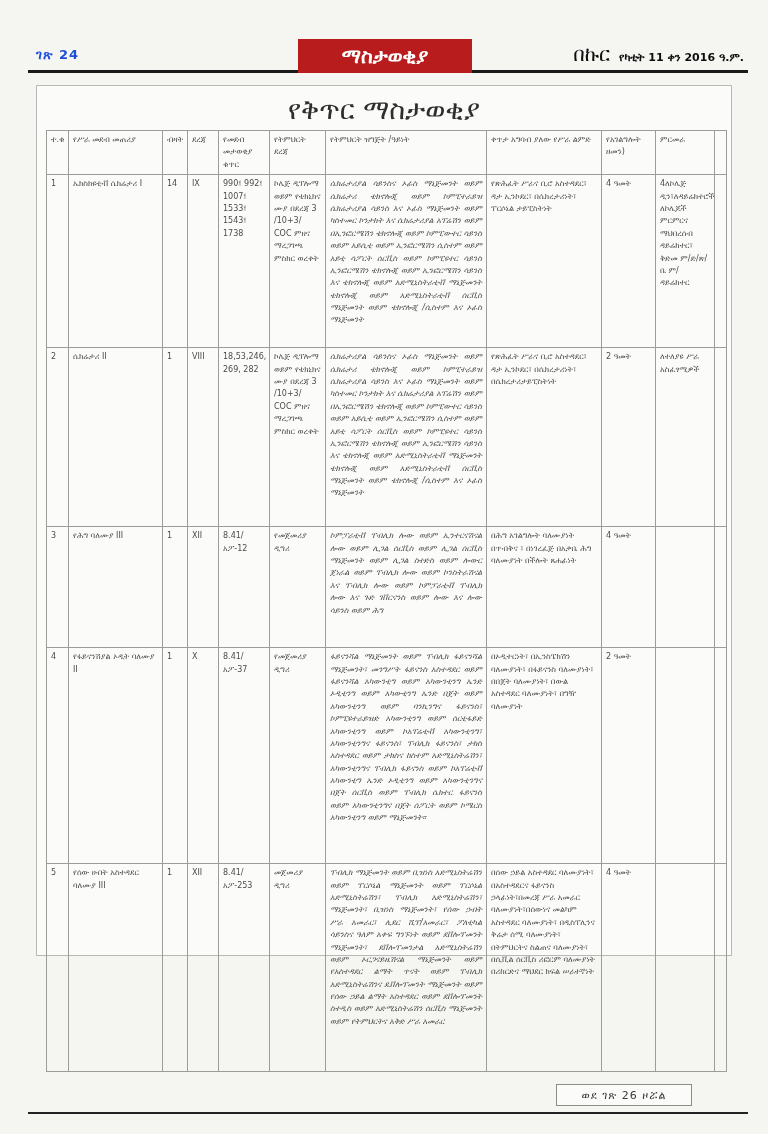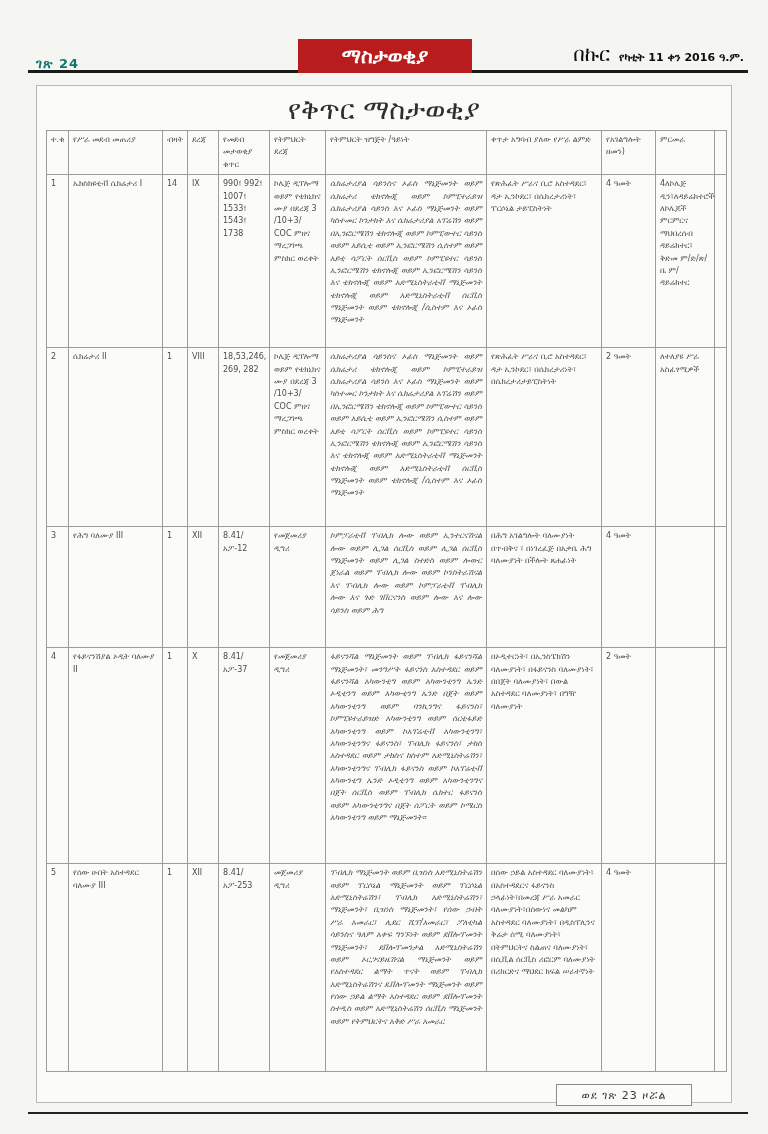--- a/index.html
+++ b/index.html
@@ -5,41 +5,41 @@
   html,body{margin:0;padding:0;}
   body{
     width:768px;height:1134px;
     background:#f5f5f2;
     font-family:"DejaVu Sans", sans-serif;
     color:#3d3d3d;
     position:relative;
     overflow:hidden;
   }
   .hdr-left{
-    position:absolute;left:36px;top:56px;
-    font-size:13px;font-weight:bold;color:#0f766e;letter-spacing:1px;
+    position:absolute;left:36px;top:47px;
+    font-size:13px;font-weight:bold;color:#1d4ed8;letter-spacing:1px;
   }
   .masthead{
     position:absolute;left:298px;top:39px;width:174px;height:34px;
     background:#b91c1c;color:#fff;
     display:flex;align-items:center;justify-content:center;
     font-size:20px;font-weight:bold;z-index:2;
   }
   .hdr-right{
     position:absolute;right:24px;top:42px;
     display:flex;align-items:baseline;gap:9px;color:#0d0d0d;
   }
   .hdr-right .np{font-size:20px;font-weight:normal;margin-left:46px;}
   .hdr-right .dt{font-size:11px;font-weight:bold;}
   .hdr-rule{
     position:absolute;left:28px;right:20px;top:70px;
     border-top:3px solid #1a1a1a;z-index:1;
   }
   .main-box{
-    position:absolute;left:36px;top:85px;width:696px;height:1018px;
+    position:absolute;left:36px;top:85px;width:696px;height:871px;
     border:1px solid #b8b8b4;background:#fbfbf9;
     box-sizing:border-box;
   }
   .title{
     text-align:center;font-size:27px;color:#2e2e2e;
     margin-top:8px;margin-bottom:4px;
     font-family:"DejaVu Serif", serif;
   }
   .intro{
     font-size:8.5px;color:#4a4a4a;margin:0 10px 4px 10px;line-height:1.4;
@@ -185,16 +185,16 @@
           <td class="j">ፐብሊክ ማኔጅመንት ወይም ቢዝነስ አድሚኒስትሬሽን ወይም ፐርሶኔል ማኔጅመንት ወይም ፐርሶኔል አድሚኒስትሬሽን፣ ፐብሊክ አድሚኒስትሬሽን፣ ማኔጅመንት፣ ቢዝነስ ማኔጅመንት፣ የሰው ኃብት ሥራ አመራር፣ ሊደር ሺፕ/አመራር፣ ፖለቲካል ሳይንስና ዓለም አቀፍ ግንኙነት ወይም ደቨሎፕመንት ማኔጅመንት፣ ደቨሎፐመንታል አድሚኒስትሬሽን ወይም ኦርጋናይዜሽናል ማኔጅመንት ወይም የአስተዳደር ልማት ጥናት ወይም ፐብሊክ አድሚኒስትሬሽንና ዴቨሎፐመንት ማኔጅመንት ወይም የሰው ኃይል ልማት አስተዳደር ወይም ደቨሎፕመንት ስተዲስ ወይም አድሚኒስትሬሽን ሰርቪስ ማኔጅመንት ወይም የትምህርትና አቅድ ሥራ አመራር</td>
           <td>በሰው ኃይል አስተዳደር ባለሙያነት፣ በአስተዳደርና ፋይናንስ ኃላፊነት፣በመረጃ ሥራ አመራር ባለሙያነት፣በሰውነና መልካም አስተዳደር ባለሙያነት፣ በዲስፐሊንና ቅሬታ ሰሚ ባለሙያነት፣ በትምህርትና ስልጠና ባለሙያነት፣ በሲቪል ሰርቪስ ሪፎርም ባለሙያነት በሪከርድና ማህደር ክፍል ሠራተኛነት</td>
           <td>4 ዓመት</td>
           <td></td>
           <td></td>
         </tr>
       </tbody>
     </table>
   </div>
 
-  <div class="footer-note">ወደ ገጽ 23 ዞሯል</div>
+  <div class="footer-note">ወደ ገጽ 26 ዞሯል</div>
   <div class="bottom-rule"></div>
 
 </div>
 
 </body></html>

